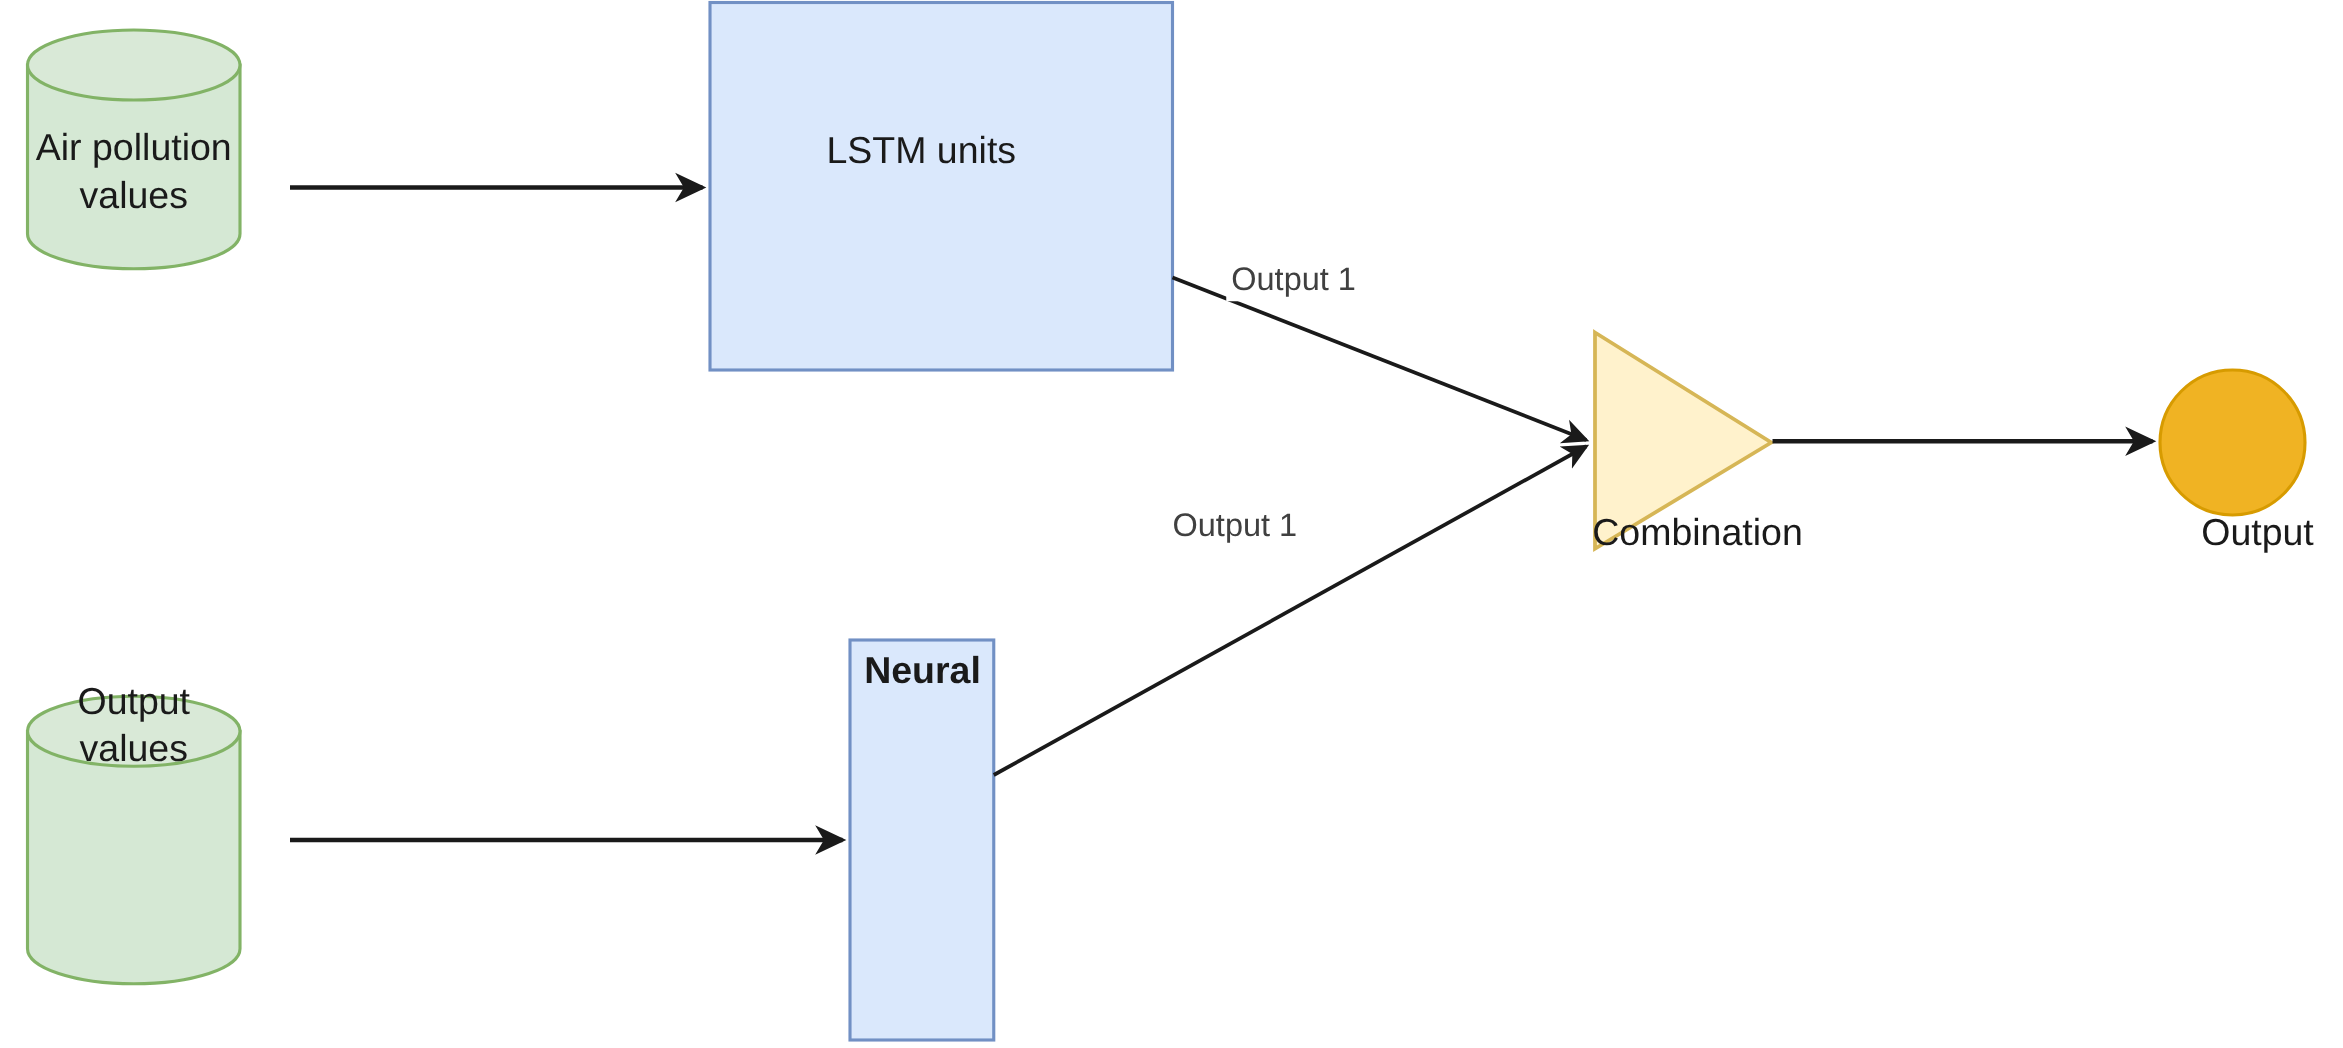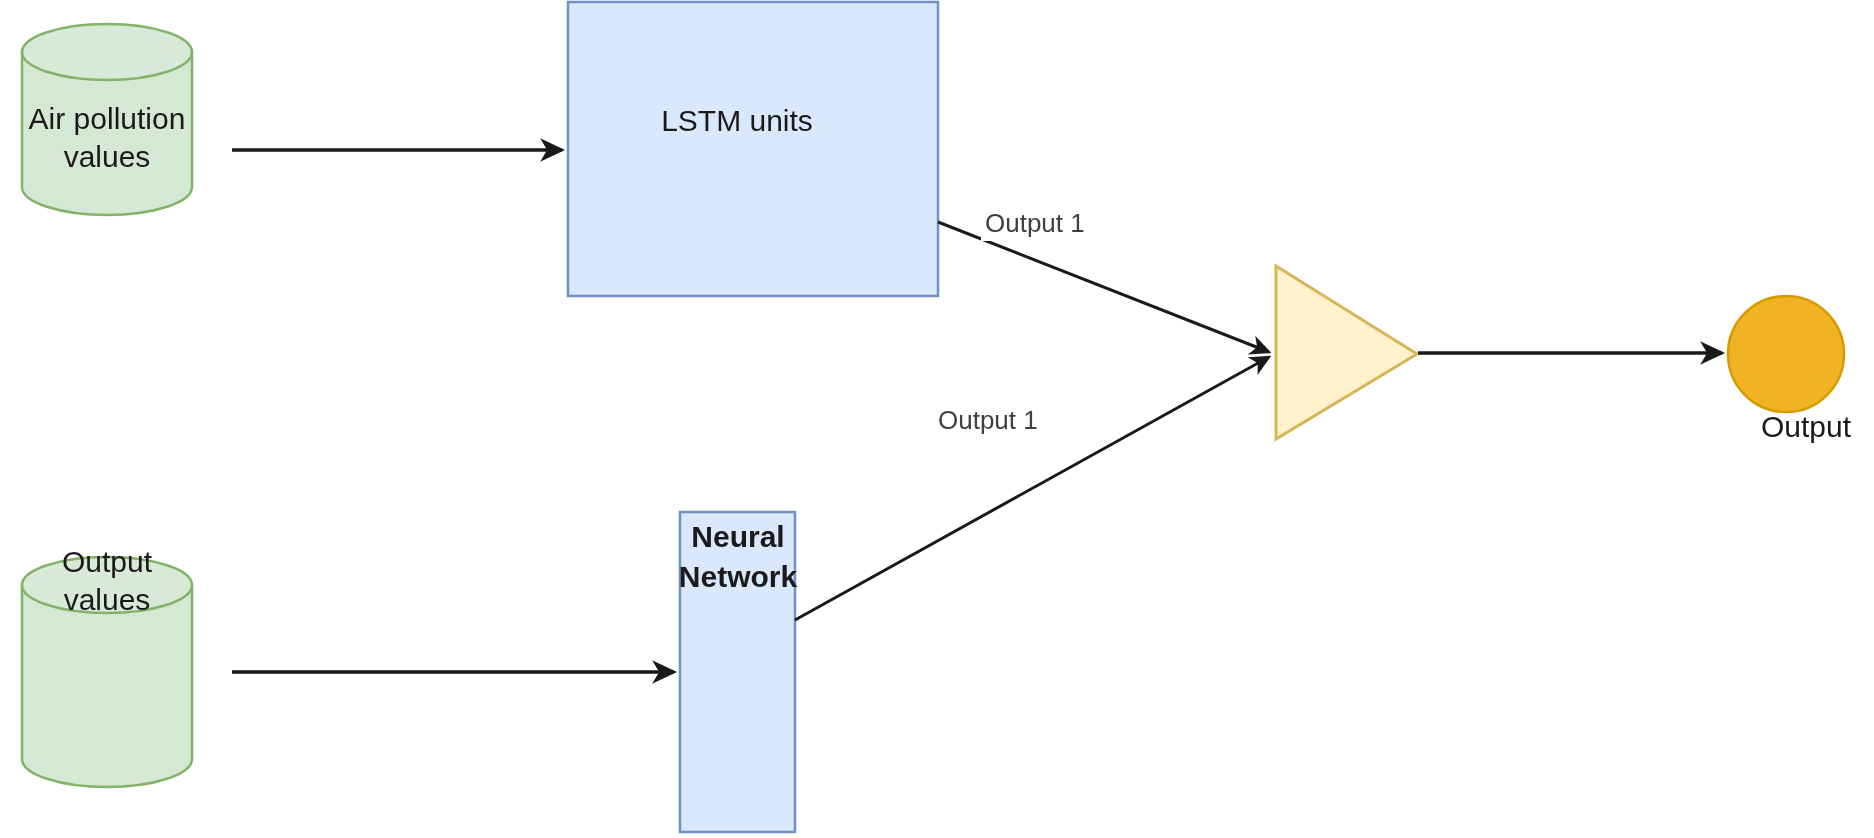--- a/index.html
+++ b/index.html
@@ -151,23 +151,23 @@
 
   <div class="node-label" id="label-weather">
     <div>Output</div>
     <div>values</div>
   </div>
 
   <div class="node-label" id="label-lstm">LSTM units</div>
 
   <div class="node-label" id="label-neural-network">
     <div>Neural</div>
-    <div>Network</div>
   </div>
 
   <div class="edge-label" id="label-output-1">Output 1</div>
 
   <div class="edge-label" id="label-output-2">Output 1</div>
 
+  <div class="caption-label" id="label-combination">Combination</div>
 
   <div class="caption-label" id="label-output">Output</div>
 
 </div>
 
 </body></html>

